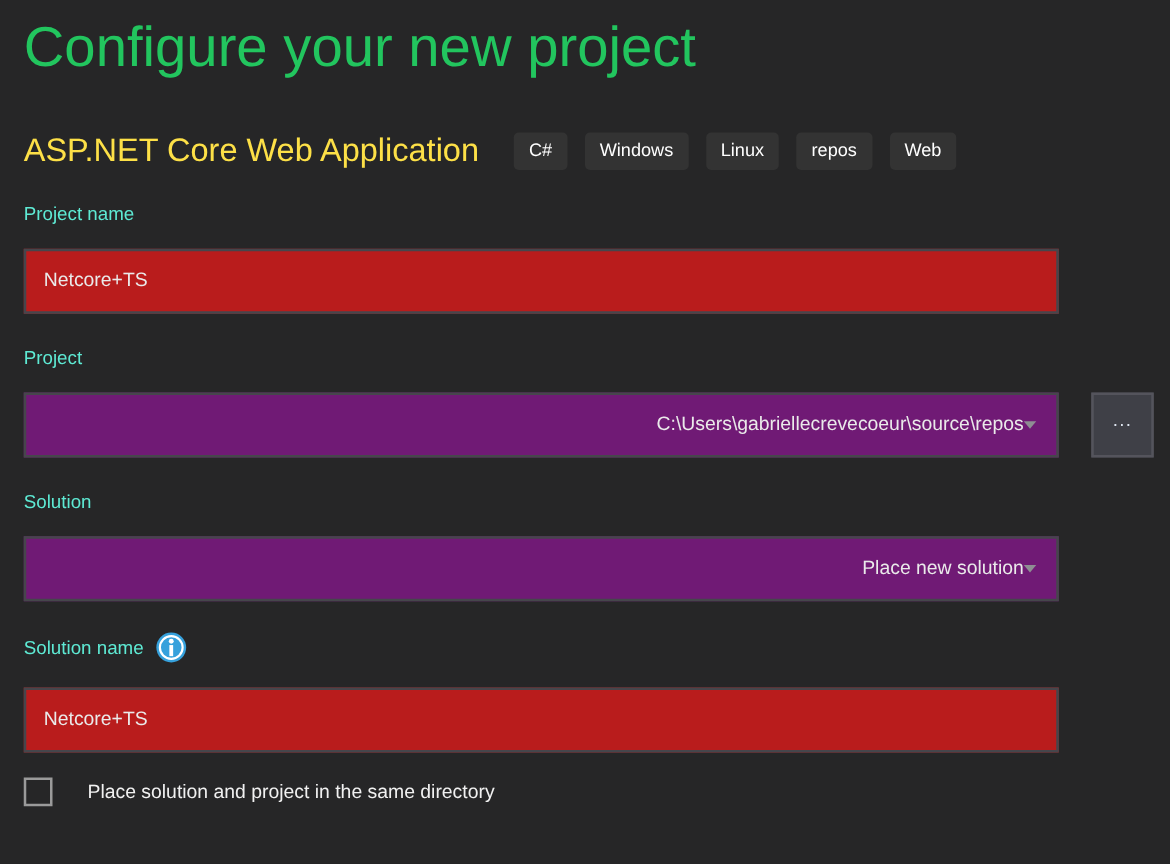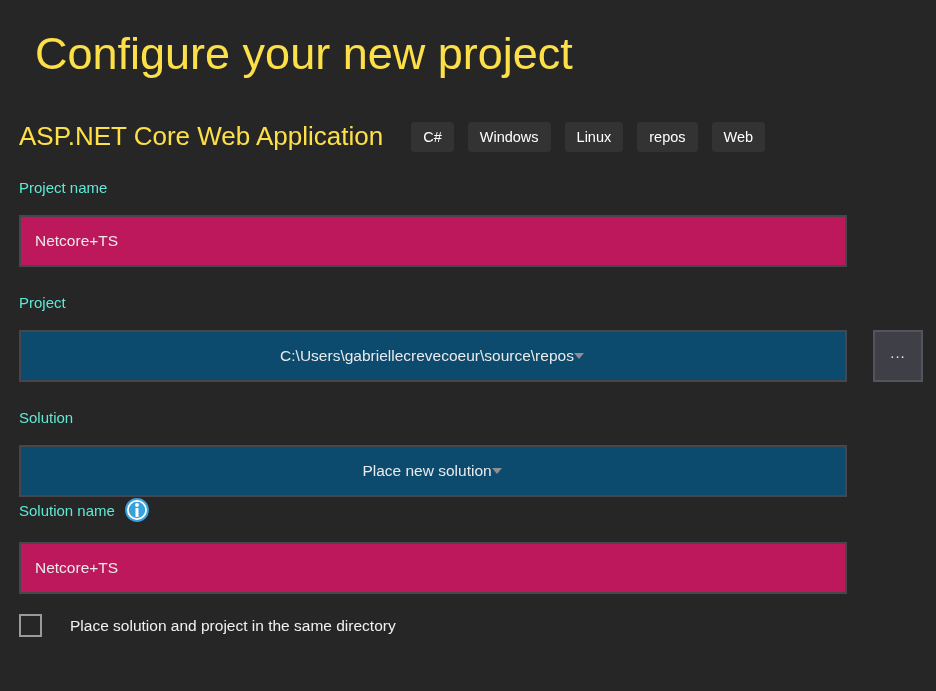--- a/index.html
+++ b/index.html
@@ -15,22 +15,22 @@
     overflow: hidden;
   }
   .container {
     padding: 6px 13px 0 19px;
     box-sizing: border-box;
   }
   .page-title {
     font-size: 45px;
     font-weight: 300;
     line-height: 63px;
-    margin: 16px;
-    color: #fde047;
+    margin: 0;
+    color: #22c55e;
     letter-spacing: 0px;
   }
   .subtitle-row {
     display: flex;
     align-items: center;
     margin-top: 36px;
   }
   .template-name {
     font-size: 26px;
     font-weight: 400;
@@ -55,46 +55,47 @@
     display: block;
     font-size: 15px;
     color: #5eead4;
     margin: 27px 0 0 0;
     line-height: 17px;
   }
   .label-row {
     display: flex;
     align-items: center;
     gap: 9px;
+    margin-top: 24px;
   }
   .label-row .field-label { margin: 0; }
   .text-input {
     display: block;
     width: 828px;
     height: 52px;
     box-sizing: border-box;
     margin-top: 19px;
-    background: #be185d;
+    background: #b91c1c;
     border: 2px solid #46464c;
     color: #eaeaea;
     font-size: 15.5px;
     padding: 0 14px;
     font-family: "Liberation Sans", sans-serif;
     outline: none;
     border-radius: 0;
   }
   .combo {
     display: flex;
     align-items: center;
-    justify-content: center;
+    justify-content: flex-end;
     width: 828px;
     height: 52px;
     box-sizing: border-box;
     margin-top: 19px;
-    background: #0c4a6e;
+    background: #701a75;
     border: 2px solid #46464c;
     color: #eaeaea;
     font-size: 15.5px;
     padding: 0 14px;
     cursor: default;
   }
   .combo-arrow {
     width: 0;
     height: 0;
     border-left: 5px solid transparent;

